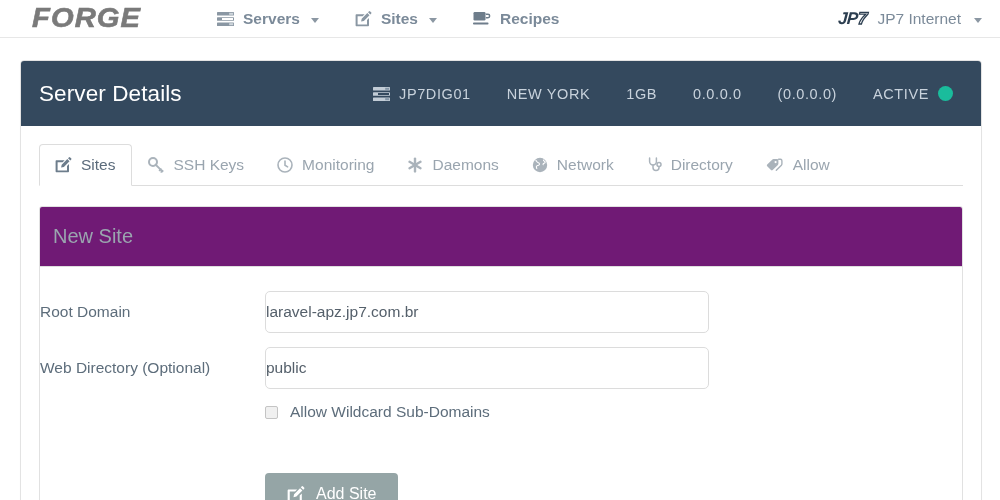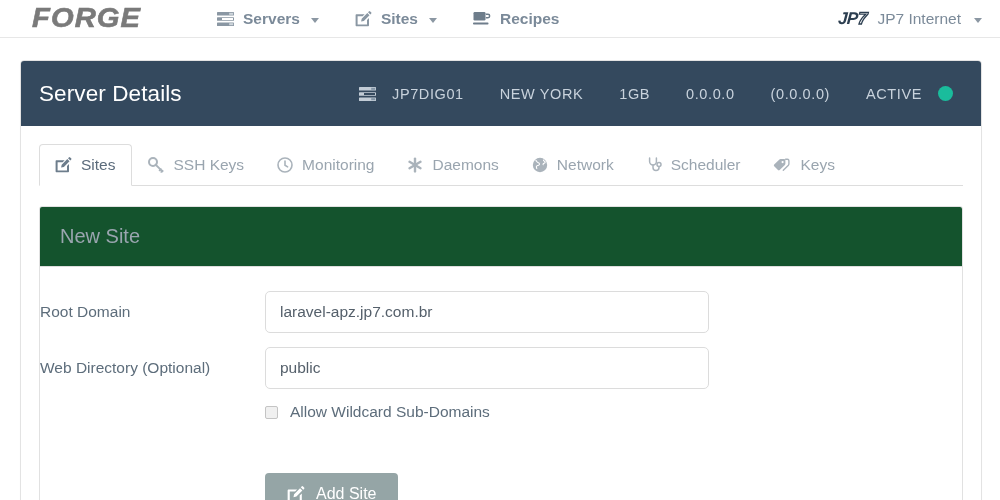--- a/index.html
+++ b/index.html
@@ -129,21 +129,21 @@
 
   #server-meta {
     margin-left: auto;
     display: flex;
     align-items: center;
     gap: 0px;
     color: #c8d2dc;
     font-size: 14.5px;
     letter-spacing: .6px;
   }
-  .meta-cell { padding: 0 18px; display: flex; align-items: center; gap: 16px; white-space: nowrap; }
+  .meta-cell { padding: 0 18px; display: flex; align-items: center; gap: 9px; white-space: nowrap; }
   .meta-cell:last-child { padding-right: 8px; }
 
   .status-dot {
     width: 15px; height: 15px;
     border-radius: 50%;
     background: #1abc9c;
     display: inline-block;
   }
 
   
@@ -187,23 +187,23 @@
   
   #content { padding: 20px 18px 0 18px; }
 
   #subpanel {
     border: 1px solid #e1e1e1;
     border-radius: 3px;
     background: #fff;
   }
 
   #subpanel-head {
-    background: #14532d;
+    background: #701a75;
     border-bottom: 1px solid #dedede;
-    padding: 18px 20px;
+    padding: 18px 13px;
     border-radius: 2px 2px 0 0;
   }
   #subpanel-title {
     font-size: 20px;
     color: #9aa5af;
     font-weight: normal;
   }
 
   #form { padding: 24px 0 0 0; }
 
@@ -219,21 +219,21 @@
     padding-right: 18px;
     font-size: 15.5px;
     color: #5d6d7b;
   }
 
   .form-field { flex: 1; }
 
   .text-input {
     width: 444px;
     height: 42px;
-    padding: 6px 14px;
+    padding: 6px 0;
     font-size: 15.5px;
     font-family: "Liberation Sans", sans-serif;
     color: #55606b;
     background: #fff;
     border: 1px solid #dcdcdc;
     border-radius: 5px;
     outline: none;
   }
 
   .check-row { margin-top: 8px; margin-bottom: 18px; }
@@ -413,32 +413,32 @@
     </div>
 
     <div class="tab">
       <span class="ico">
         <svg width="15" height="16" viewBox="0 0 15 16">
           <path d="M2.6 1v3.6a3.4 3.4 0 0 0 6.8 0V1" fill="none" stroke="#aab3bb" stroke-width="1.5" stroke-linecap="round"></path>
           <path d="M6 8v2.6a3 3 0 0 0 6 0v-1.2" fill="none" stroke="#aab3bb" stroke-width="1.5" stroke-linecap="round"></path>
           <circle cx="12" cy="7.4" r="2" fill="none" stroke="#aab3bb" stroke-width="1.5"></circle>
         </svg>
       </span>
-      <span>Scheduler</span>
+      <span>Directory</span>
     </div>
 
     <div class="tab">
       <span class="ico">
         <svg width="18" height="14" viewBox="0 0 18 14">
           <path d="M1.2 6.6L6.4 1.4c.3-.3.7-.5 1.1-.5h3.4c.8 0 1.5.7 1.5 1.5v3.4c0 .4-.2.8-.5 1.1L6.7 12.1a1.2 1.2 0 0 1-1.7 0L1.2 8.3a1.2 1.2 0 0 1 0-1.7z" fill="#aab3bb"></path>
           <circle cx="9.6" cy="4.1" r="1.1" fill="#ffffff"></circle>
           <path d="M12.6 1.2h1.8c.8 0 1.5.7 1.5 1.5v3.4c0 .4-.2.8-.5 1.1l-5.1 5.1" fill="none" stroke="#aab3bb" stroke-width="1.4" stroke-linecap="round"></path>
         </svg>
       </span>
-      <span>Keys</span>
+      <span>Allow</span>
     </div>
 
   </div>
 
   <div id="content">
 
     <div id="subpanel">
 
       <div id="subpanel-head">
         <div id="subpanel-title">New Site</div>

